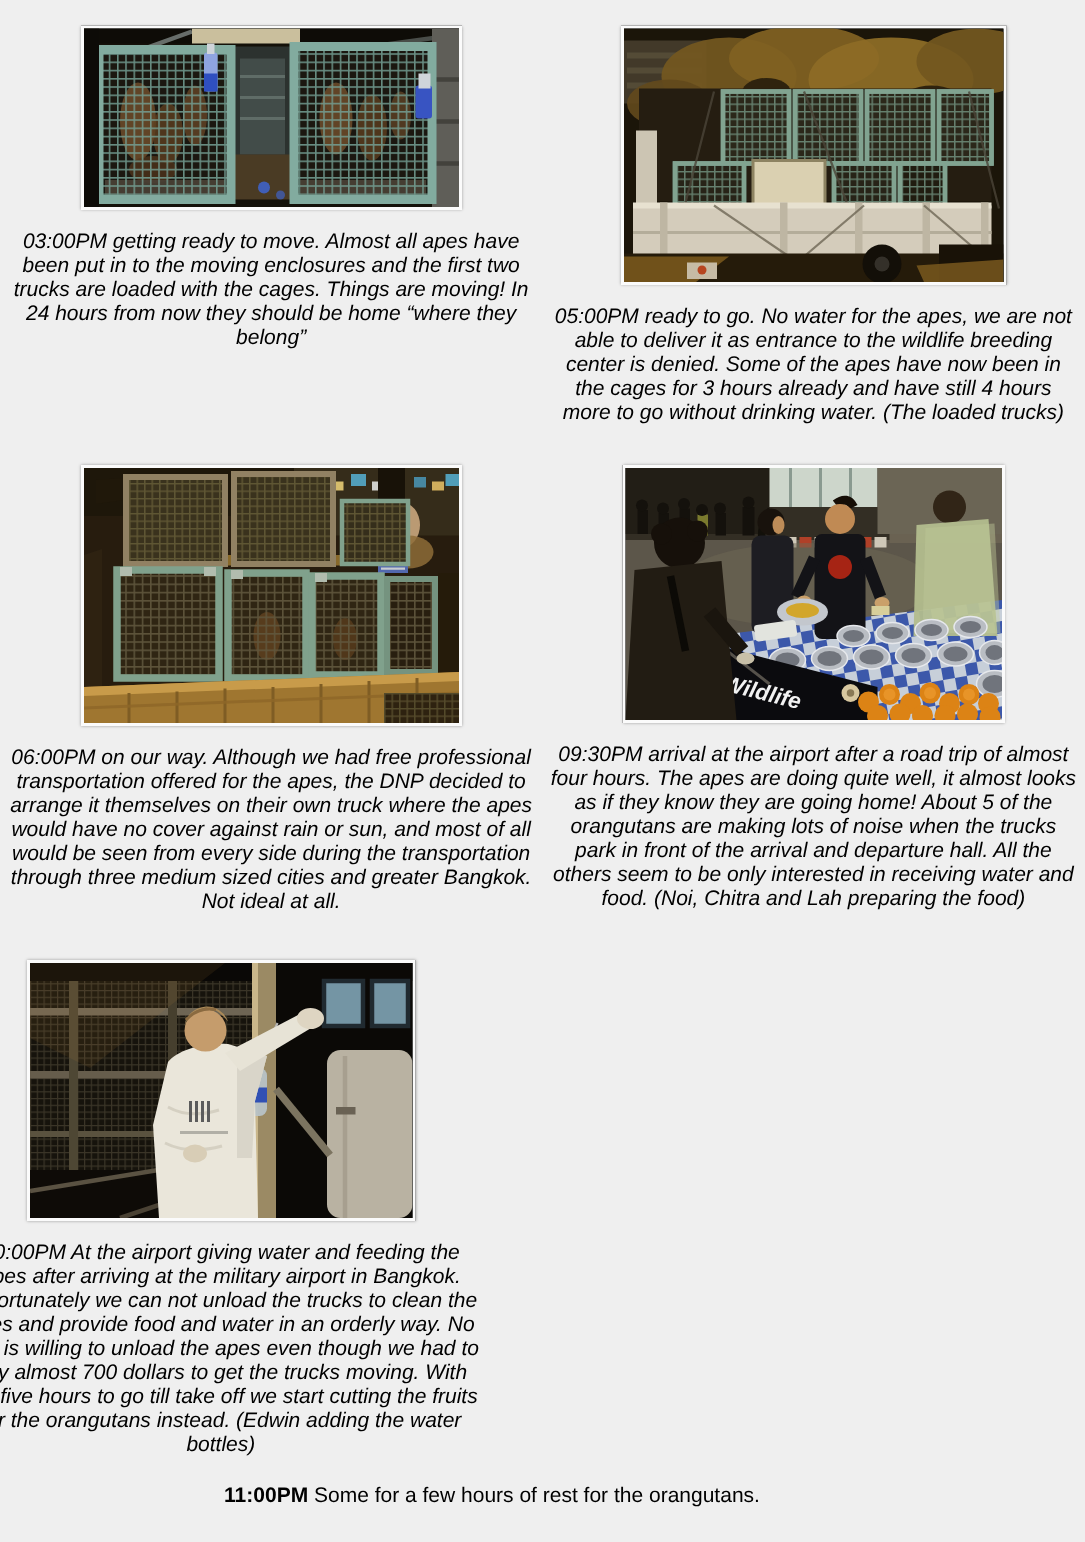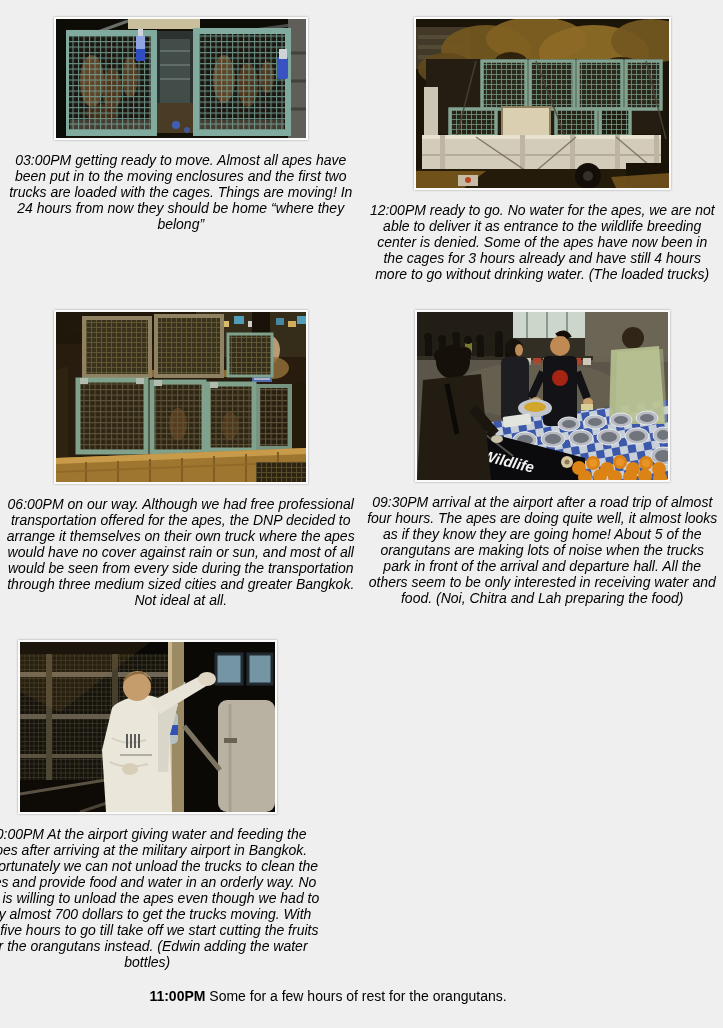--- a/index.html
+++ b/index.html
@@ -140,21 +140,21 @@
           <circle cx="172" cy="157" r="13" fill="#060606"></circle>
           <circle cx="172" cy="157" r="5" fill="#2a2a2a"></circle>
           <rect x="210" y="144" width="43" height="25" fill="#0c0905"></rect>
           <polygon points="0,152 70,152 48,169 0,169" fill="#6b4e19"></polygon>
           <polygon points="195,158 253,154 253,169 200,169" fill="#7a5a1e" opacity=".8"></polygon>
           <rect x="42" y="156" width="20" height="11" fill="#c8c0b0"></rect>
           <circle cx="52" cy="161" r="3" fill="#b84020"></circle>
           <rect width="253" height="169" fill="#b57f24" opacity=".08"></rect>
         </svg>
       </div>
-      <p class="caption">12:00PM ready to go. No water for the apes, we are not able to deliver it as entrance to the wildlife breeding center is denied. Some of the apes have now been in the cages for 3 hours already and have still 4 hours more to go without drinking water. (The loaded trucks)</p>
+      <p class="caption">05:00PM ready to go. No water for the apes, we are not able to deliver it as entrance to the wildlife breeding center is denied. Some of the apes have now been in the cages for 3 hours already and have still 4 hours more to go without drinking water. (The loaded trucks)</p>
     </div>
   </div>
 
   <div class="row row-2">
 
     <div class="cell">
       <div class="photo">
         <svg width="250" height="170" viewBox="0 0 250 170">
           <defs>
             <pattern id="c-gridd" width="5" height="5" patternUnits="userSpaceOnUse">

